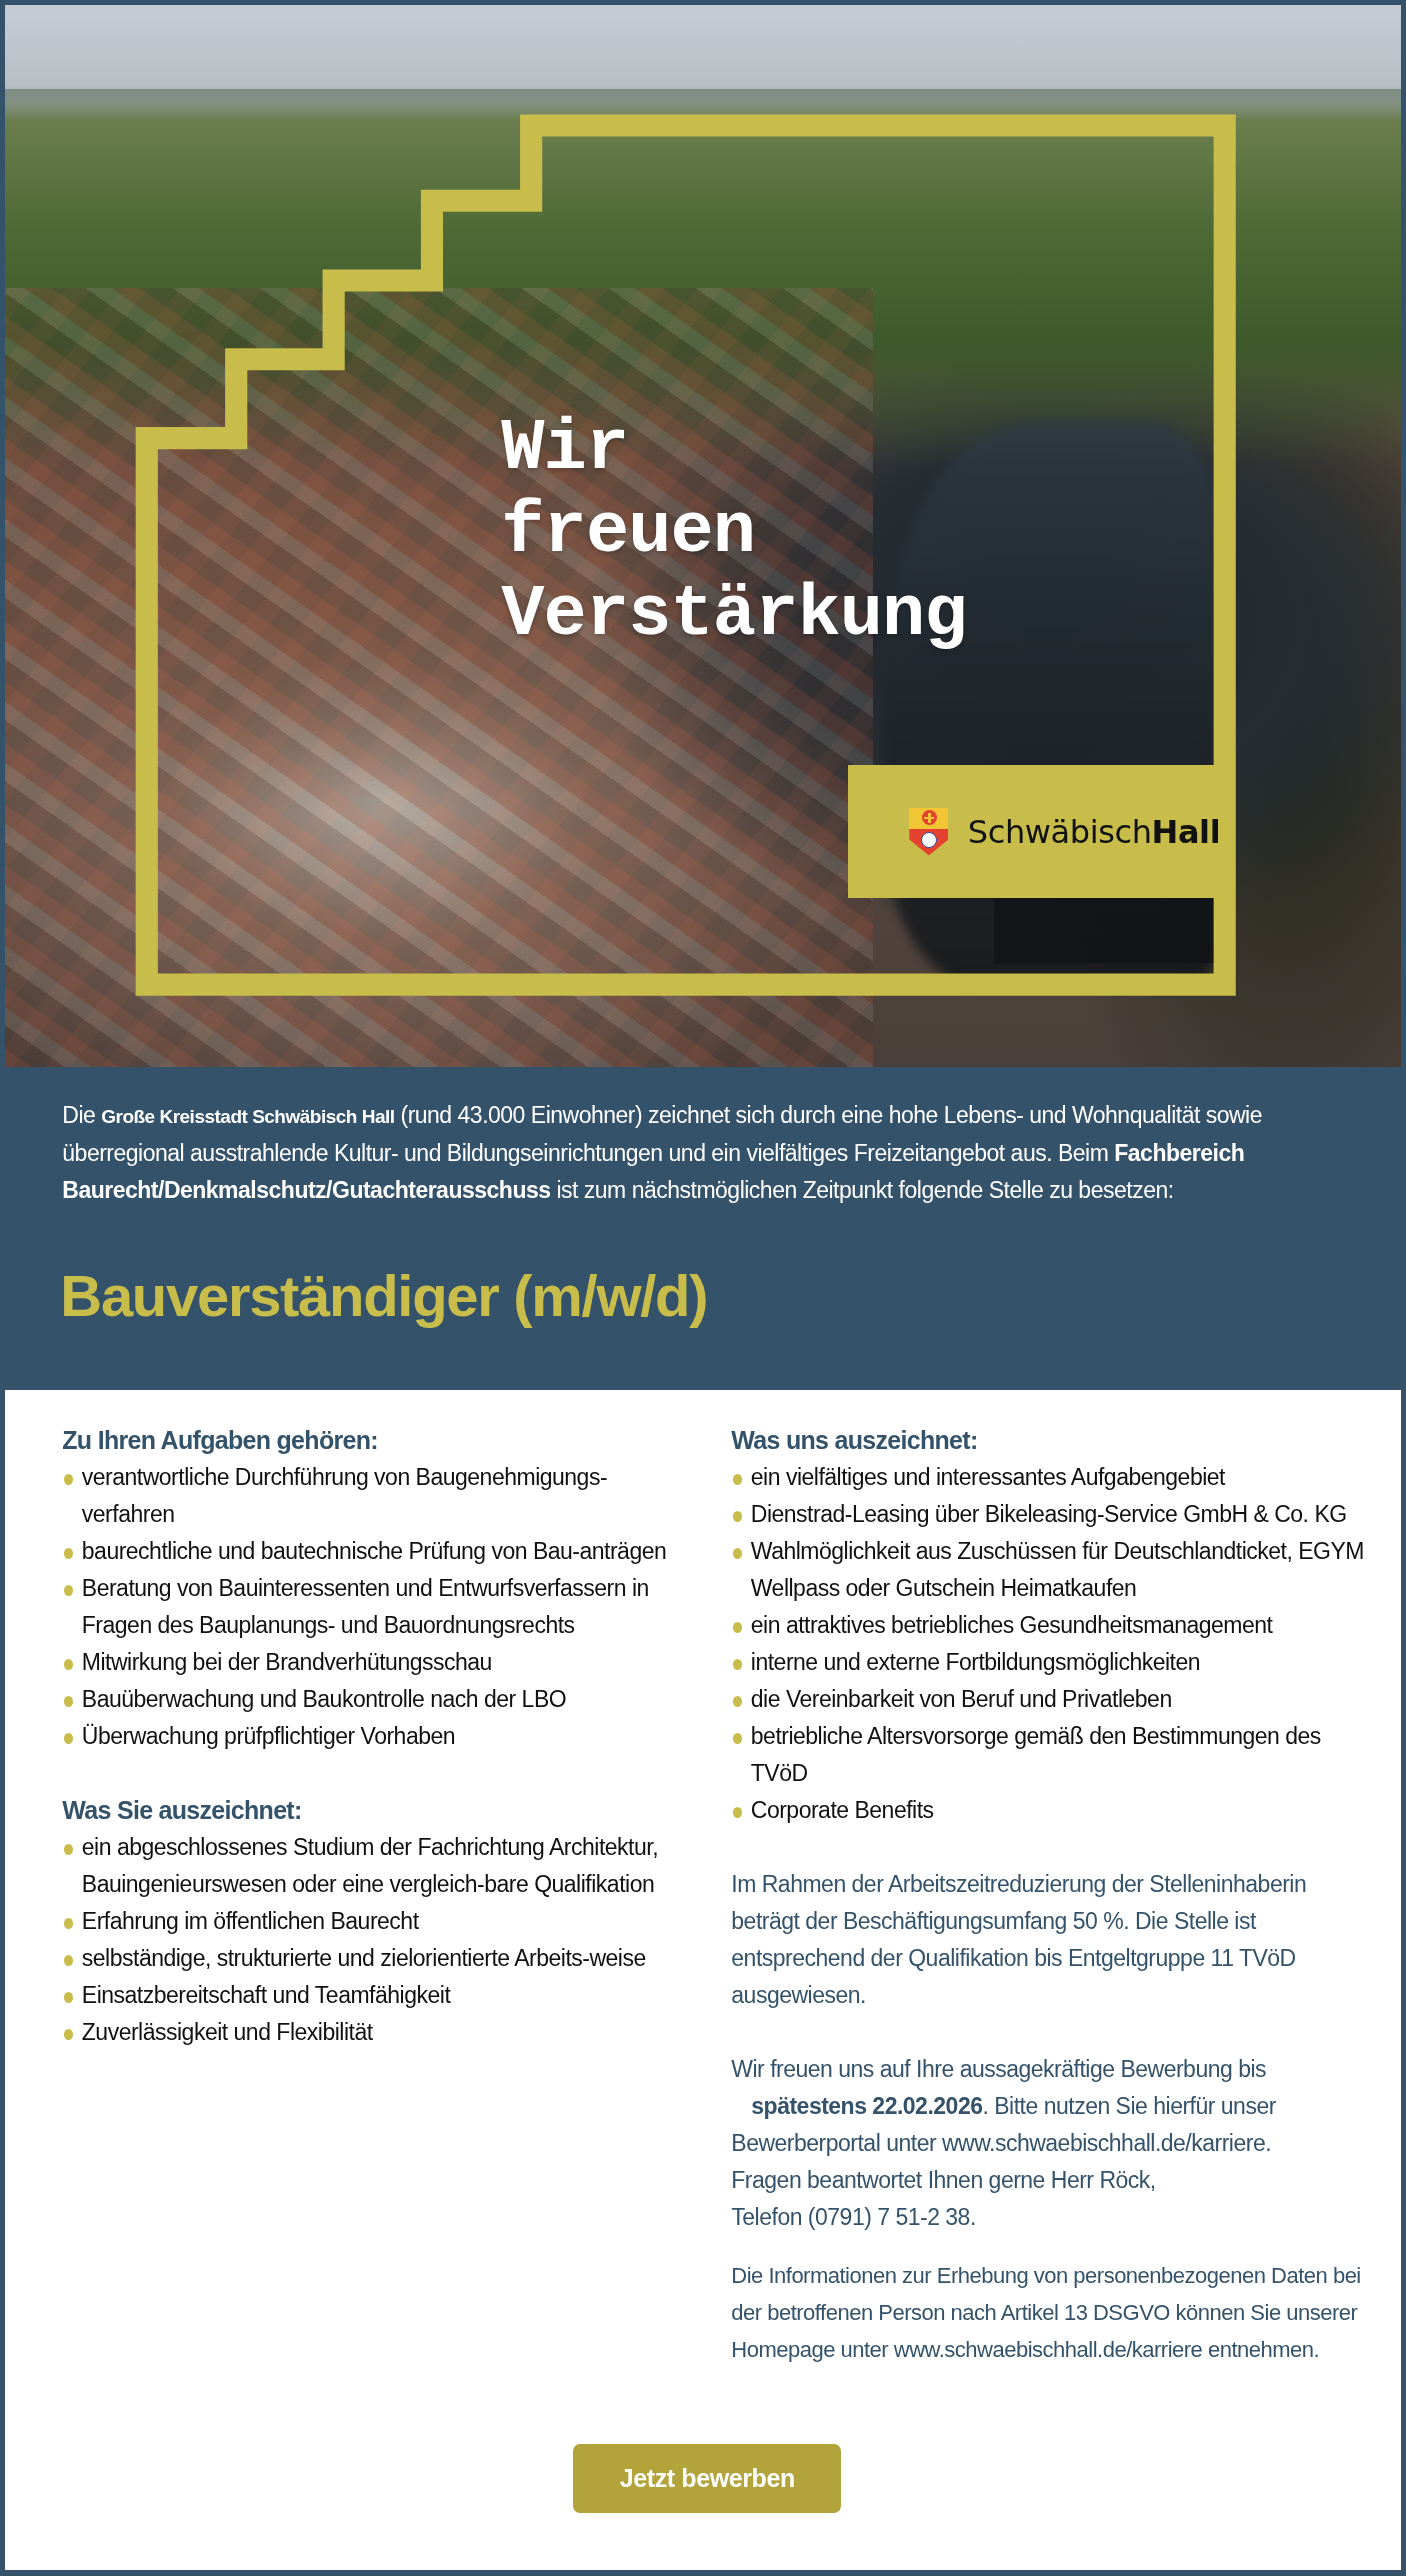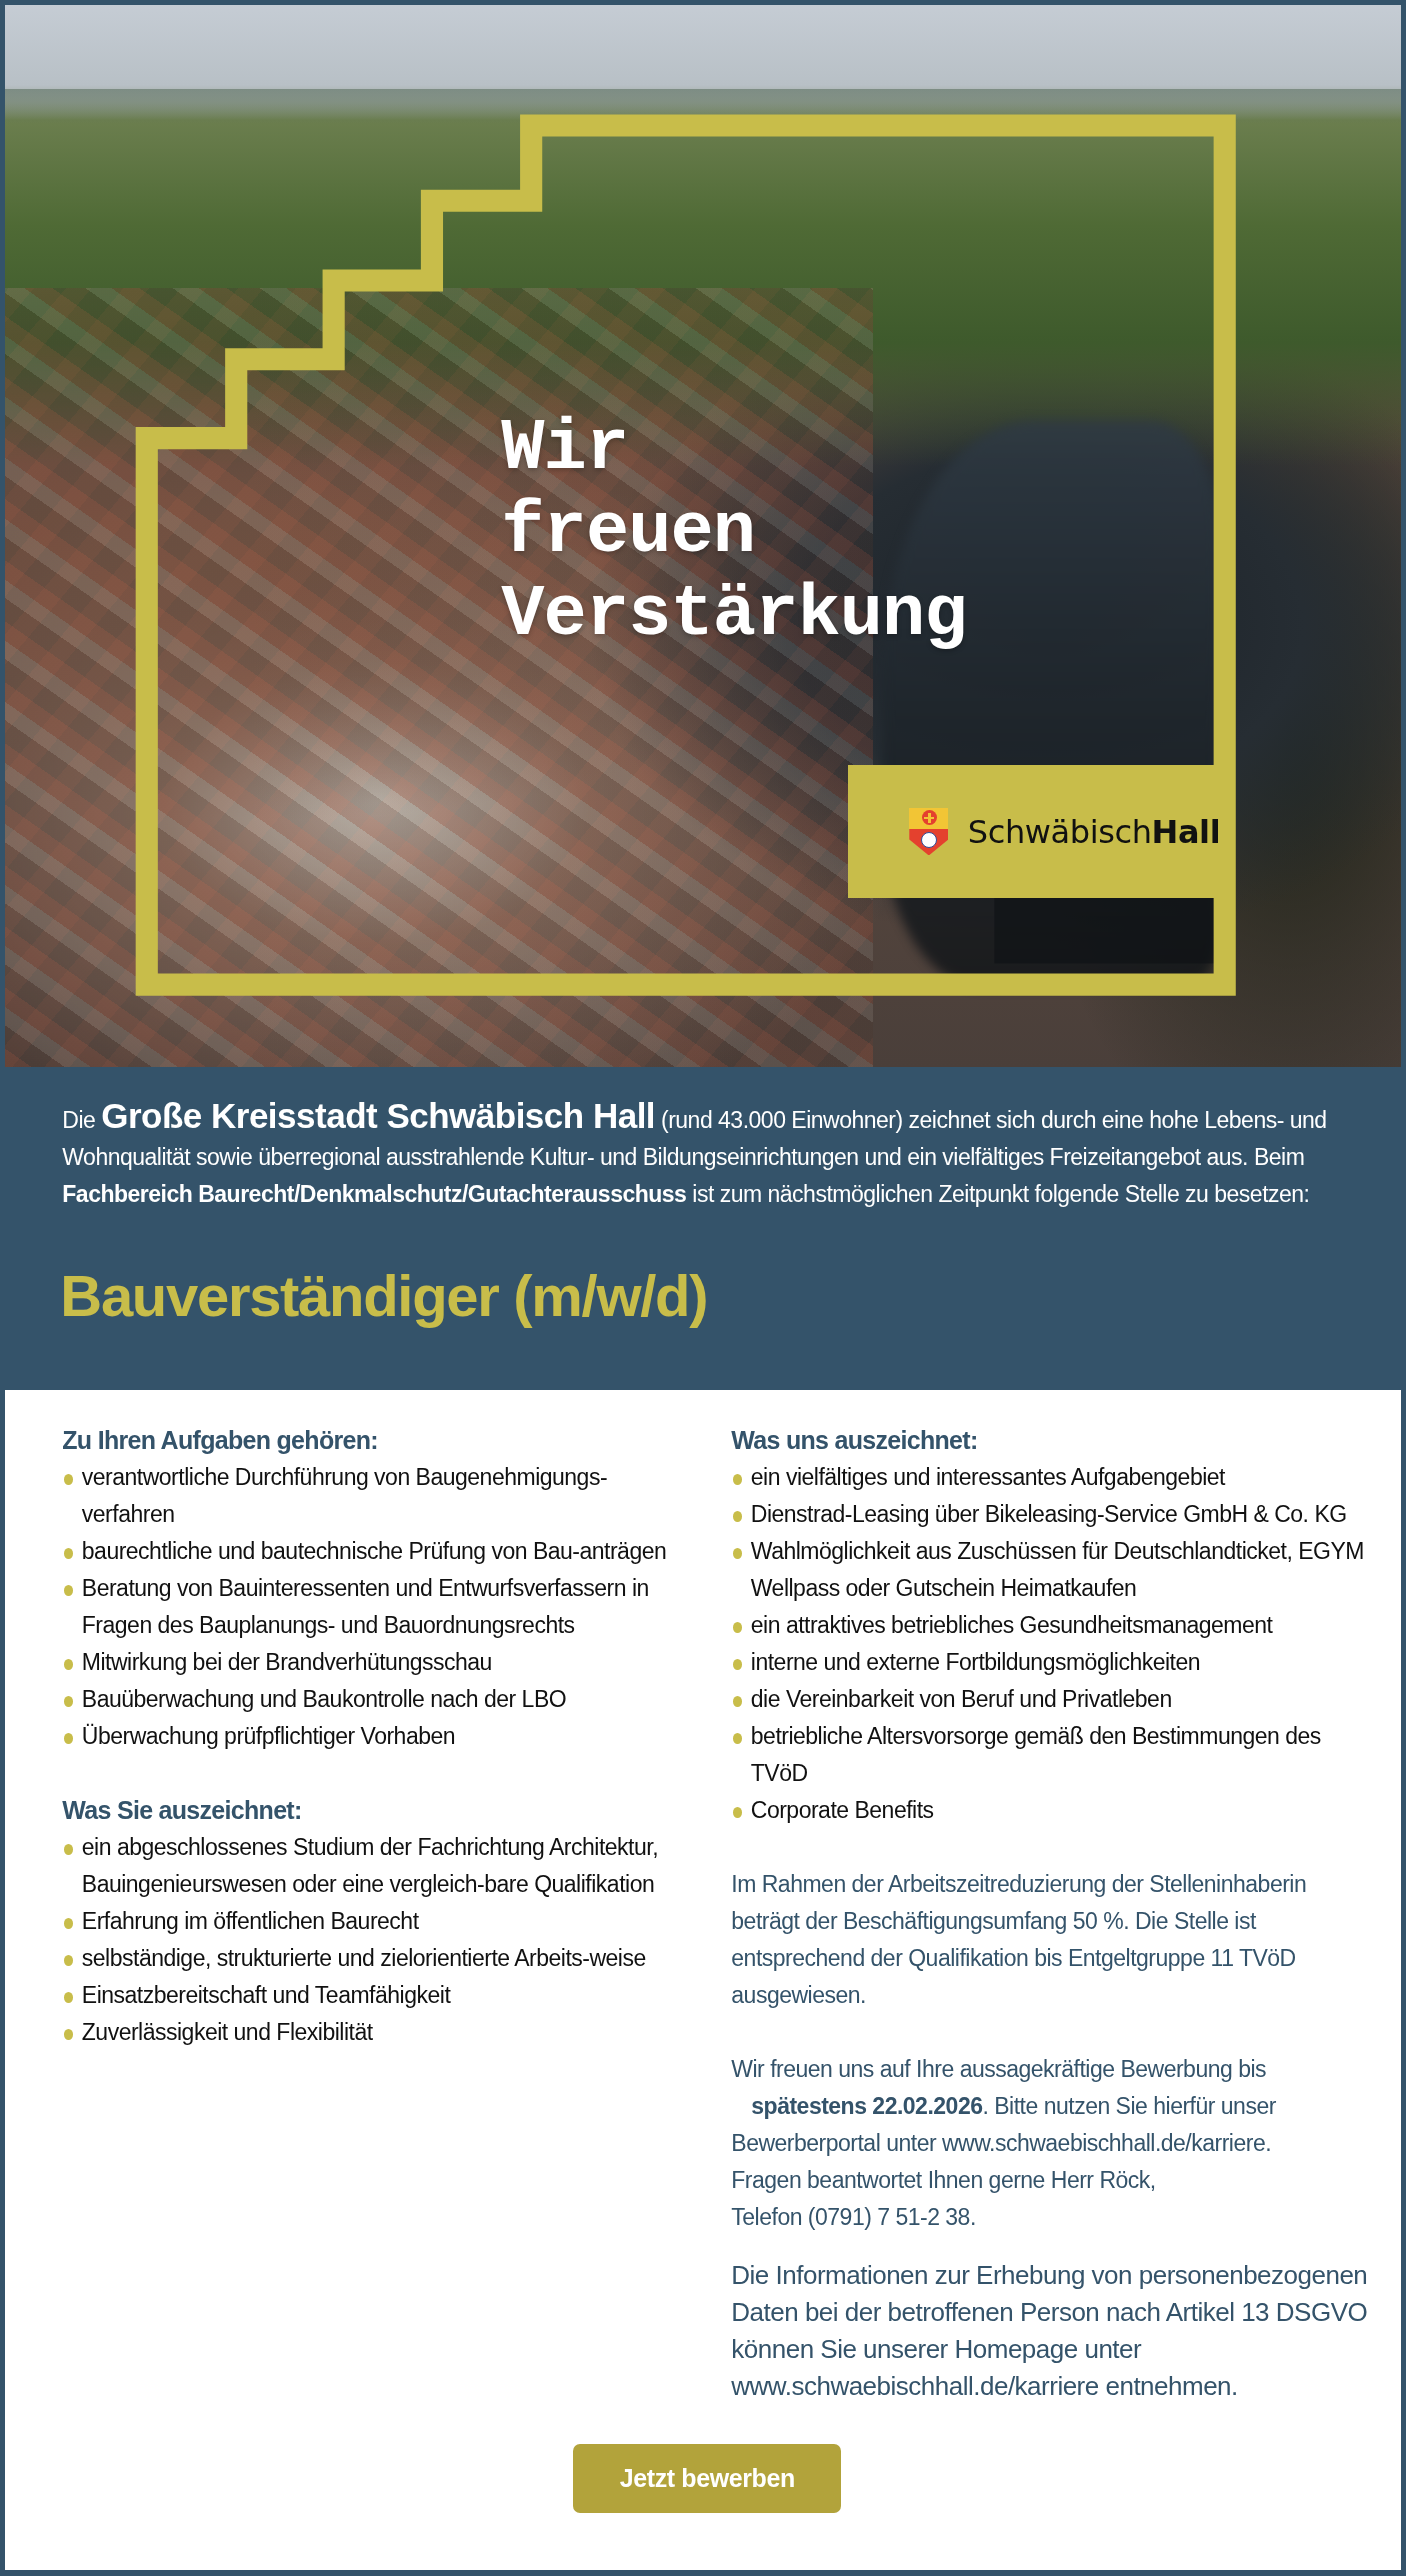--- a/index.html
+++ b/index.html
@@ -44,37 +44,37 @@
   .crest .cross::after { content: ""; position: absolute; left: 2.7px; top: 6.2px; width: 9.7px; height: 2.7px; background: #f2c535; }
   .crest .hand { position: absolute; left: 11.5px; top: 24px; width: 16px; height: 16px; border-radius: 50%; background: #fff; border: 1.8px solid #2f4e9a; }
   .brand { font-family: "DejaVu Sans", sans-serif; font-size: 32px; color: #111; letter-spacing: -0.4px; }
   .brand b { font-weight: bold; }
 
   
   .intro { position: absolute; left: 0; top: 1062px; width: 1396px; height: 323px; background: #34536a; color: #ffffff; }
   .intro p { position: absolute; left: 57px; top: 30px; width: 1293px; font-family: "Liberation Sans", sans-serif;
     font-size: 23px; line-height: 37px; letter-spacing: -0.5px; font-stretch: condensed; }
   .intro p b { font-weight: bold; }
-  .intro p .big { font-size: 35px; }
+  .intro p .big { font-size: 19px; }
   .job-title { position: absolute; left: 55px; top: 195px; font-family: "Liberation Sans", sans-serif;
     font-size: 58px; color: #c8bd4a; letter-spacing: -1.3px; }
 
   
   .col { position: absolute; top: 1417px; font-family: "Liberation Sans", sans-serif; font-size: 23px;
     line-height: 37px; color: #111; letter-spacing: -0.5px; }
   .col.left { left: 57px; width: 620px; }
   .col.right { left: 726px; width: 638px; }
   .col h3 { font-size: 25px; font-weight: bold; color: #34536a; line-height: 37px; letter-spacing: -0.7px; }
   .col ul { list-style: none; }
   .col li { position: relative; padding-left: 19.5px; }
   .col li::before { content: ""; position: absolute; left: 1.8px; top: 15px; width: 8.9px; height: 10.6px; border-radius: 50%; background: #c8bd4a; }
   .gap { height: 37px; }
   .blue { color: #34536a; }
   .blue b { font-weight: bold; margin-left: 20px; }
-  .small { font-size: 26px; }
+  .small { font-size: 22px; }
 
   .apply-btn { position: absolute; left: 568px; top: 2439px; width: 268px; height: 69px; background: #b2a33b;
     border-radius: 7px; border: none; color: #ffffff; font-family: "Liberation Sans", sans-serif;
     font-weight: bold; font-size: 25px; letter-spacing: -0.4px; cursor: pointer; }
 </style>
 </head>
 <body>
 
 <div class="page">
 

